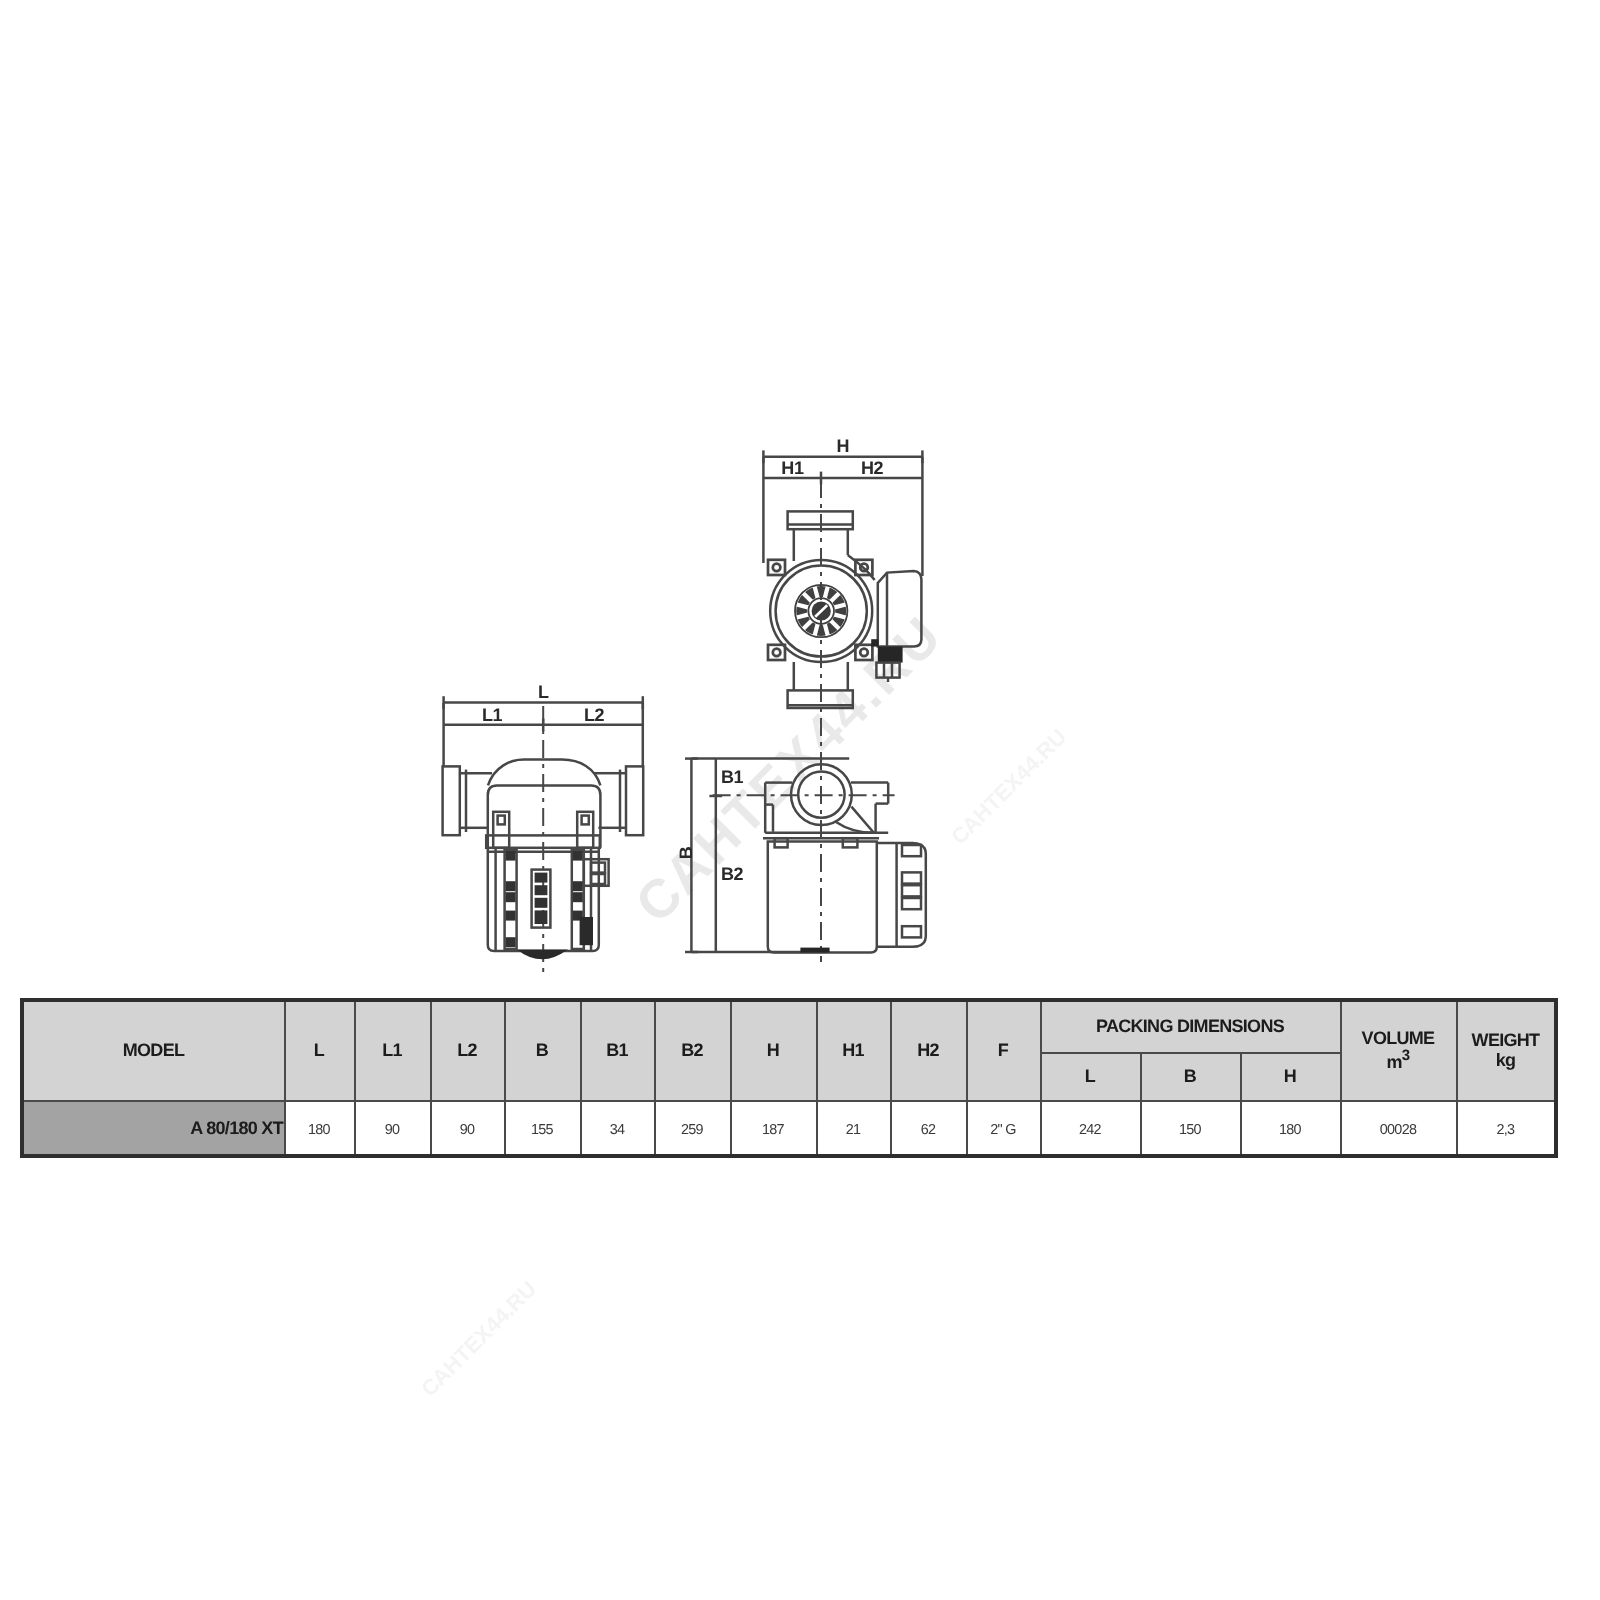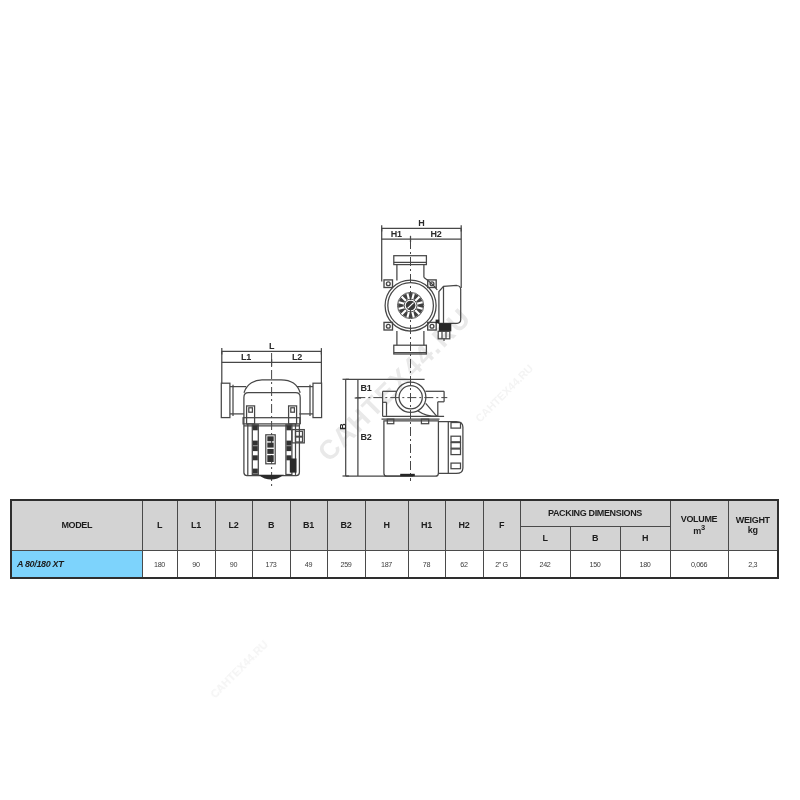--- a/index.html
+++ b/index.html
@@ -5,21 +5,21 @@
   html,body{margin:0;padding:0;background:#fff;}
   body{width:800px;height:800px;font-family:"Liberation Sans",sans-serif;}
   .page{position:relative;width:800px;height:800px;overflow:hidden;}
   svg{position:absolute;left:0;top:0;}
   svg text{font-family:"Liberation Sans",sans-serif;}
   table.spec{position:absolute;left:10px;top:499px;border-collapse:collapse;table-layout:fixed;}
   table.spec td{border:1px solid #4a4a4a;padding:0;text-align:center;vertical-align:middle;
     font-size:9px;font-weight:bold;color:#1c1c1c;background:#d3d3d3;line-height:1.15;letter-spacing:-0.35px;}
   table.spec{border:2px solid #2e2e2e;}
   table.spec td.data{background:#fff;padding-top:2px;font-size:7.2px;font-weight:normal;color:#3a3a3a;}
-  table.spec td.model{background:#7dd3fc;text-align:left;padding-left:5px;font-size:9px;font-weight:bold;color:#1c1c1c;font-style:italic;}
+  table.spec td.model{background:#a3a3a3;text-align:right;padding-left:5px;font-size:9px;font-weight:bold;color:#1c1c1c;}
 </style>
 </head>
 <body>
 <div class="page">
 <svg width="800" height="800" viewBox="0 0 800 800">
   <defs>
         <filter id="soft" x="-5%" y="-5%" width="110%" height="110%">
           <feGaussianBlur stdDeviation="0.35"></feGaussianBlur>
         </filter>
       </defs>
@@ -330,28 +330,28 @@
   <tr style="height:24px">
     <td>L</td>
           <td>B</td>
           <td>H</td>
   </tr>
   <tr style="height:28px">
     <td class="model">A 80/180 XT</td>
     <td class="data">180</td>
     <td class="data">90</td>
     <td class="data">90</td>
-    <td class="data">173</td>
-    <td class="data">49</td>
+    <td class="data">155</td>
+    <td class="data">34</td>
     <td class="data">259</td>
     <td class="data">187</td>
-    <td class="data">78</td>
+    <td class="data">21</td>
     <td class="data">62</td>
     <td class="data">2" G</td>
     <td class="data">242</td>
     <td class="data">150</td>
     <td class="data">180</td>
-    <td class="data">0,066</td>
+    <td class="data">00028</td>
     <td class="data">2,3</td>
   </tr>
 </tbody>
     </table>
 </div>
 
 </body></html>

